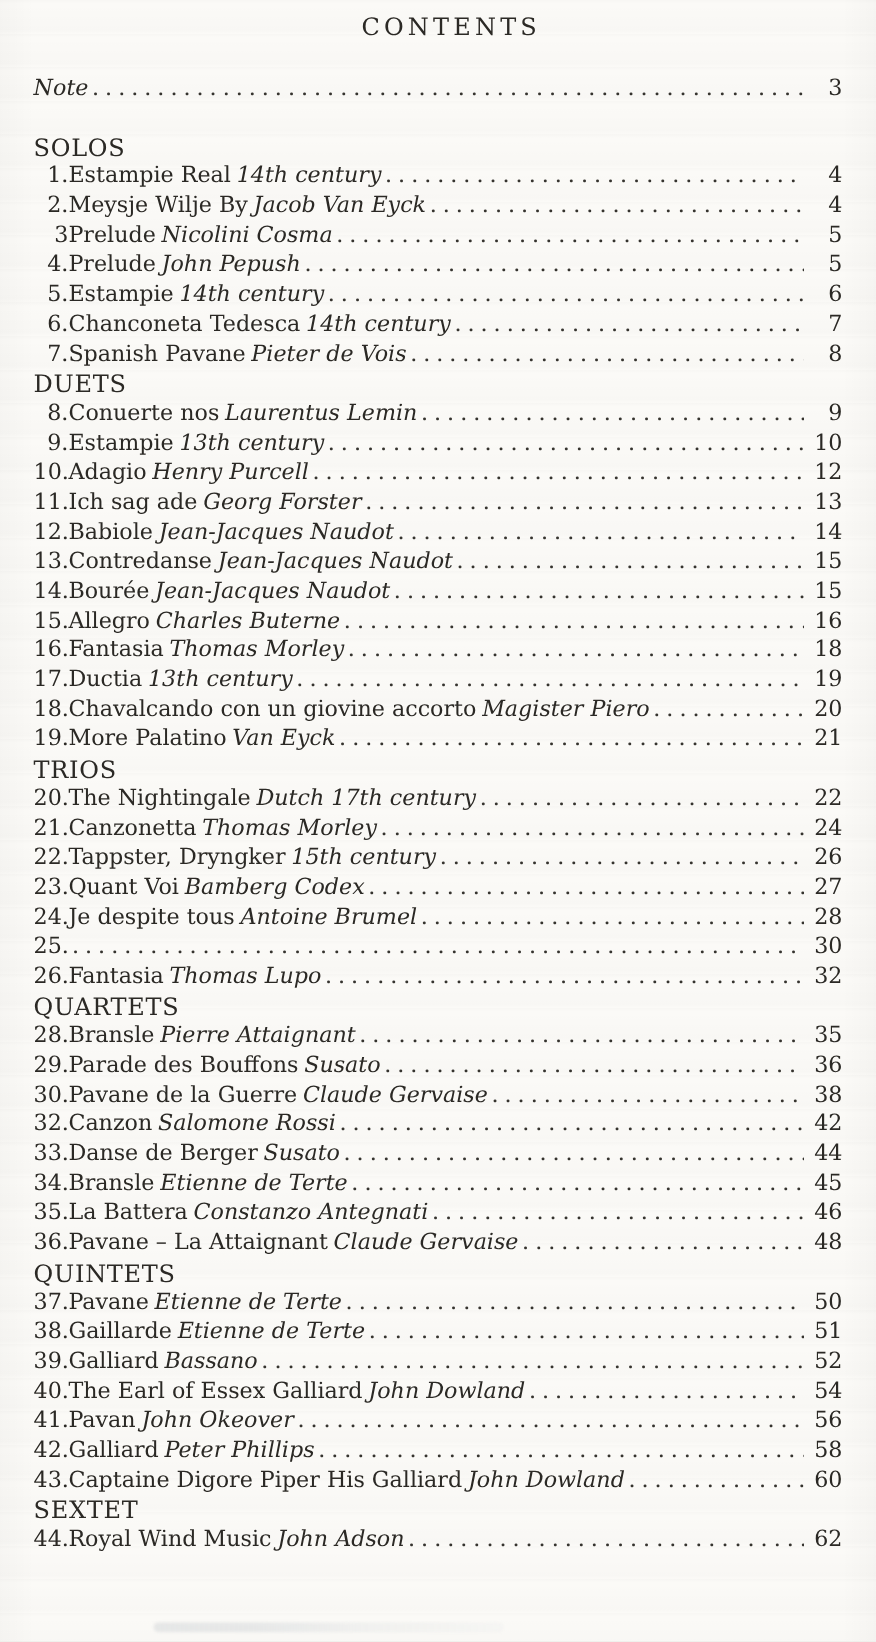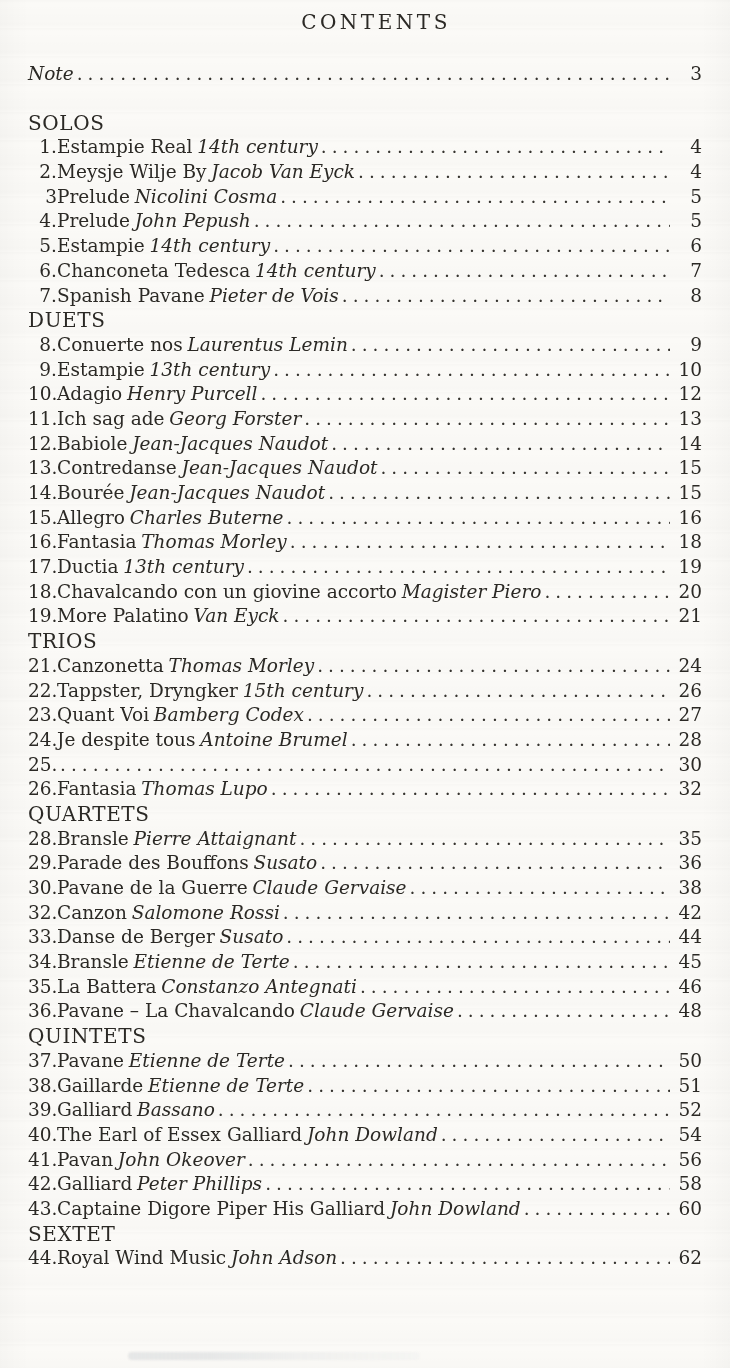--- a/index.html
+++ b/index.html
@@ -238,20 +238,26 @@
 
   <div class="row">
     <span class="num">19.</span>
     <span class="entry"><span class="t">More Palatino</span><span class="a">Van Eyck</span></span>
     <span class="leader"></span>
     <span class="pg">21</span>
   </div>
 
   <div class="section-heading">TRIOS</div>
 
+  <div class="row">
+    <span class="num">20.</span>
+    <span class="entry"><span class="t">The Nightingale</span><span class="a">Dutch 17th century</span></span>
+    <span class="leader"></span>
+    <span class="pg">22</span>
+  </div>
 
   <div class="row">
     <span class="num">21.</span>
     <span class="entry"><span class="t">Canzonetta</span><span class="a">Thomas Morley</span></span>
     <span class="leader"></span>
     <span class="pg">24</span>
   </div>
 
   <div class="row">
     <span class="num">22.</span>
@@ -335,21 +341,21 @@
 
   <div class="row">
     <span class="num">35.</span>
     <span class="entry"><span class="t">La Battera</span><span class="a">Constanzo Antegnati</span></span>
     <span class="leader"></span>
     <span class="pg">46</span>
   </div>
 
   <div class="row">
     <span class="num">36.</span>
-    <span class="entry"><span class="t">Pavane – La Chavalcando</span><span class="a">Claude Gervaise</span></span>
+    <span class="entry"><span class="t">Pavane – La Attaignant</span><span class="a">Claude Gervaise</span></span>
     <span class="leader"></span>
     <span class="pg">48</span>
   </div>
 
   <div class="section-heading">QUINTETS</div>
 
   <div class="row">
     <span class="num">37.</span>
     <span class="entry"><span class="t">Pavane</span><span class="a">Etienne de Terte</span></span>
     <span class="leader"></span>

